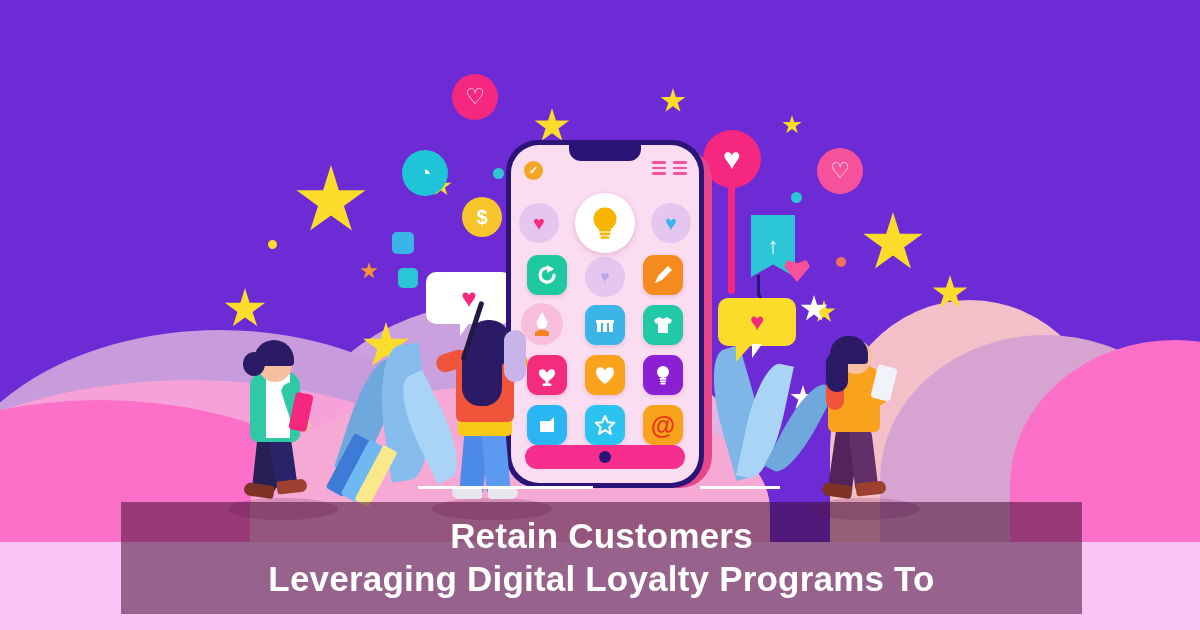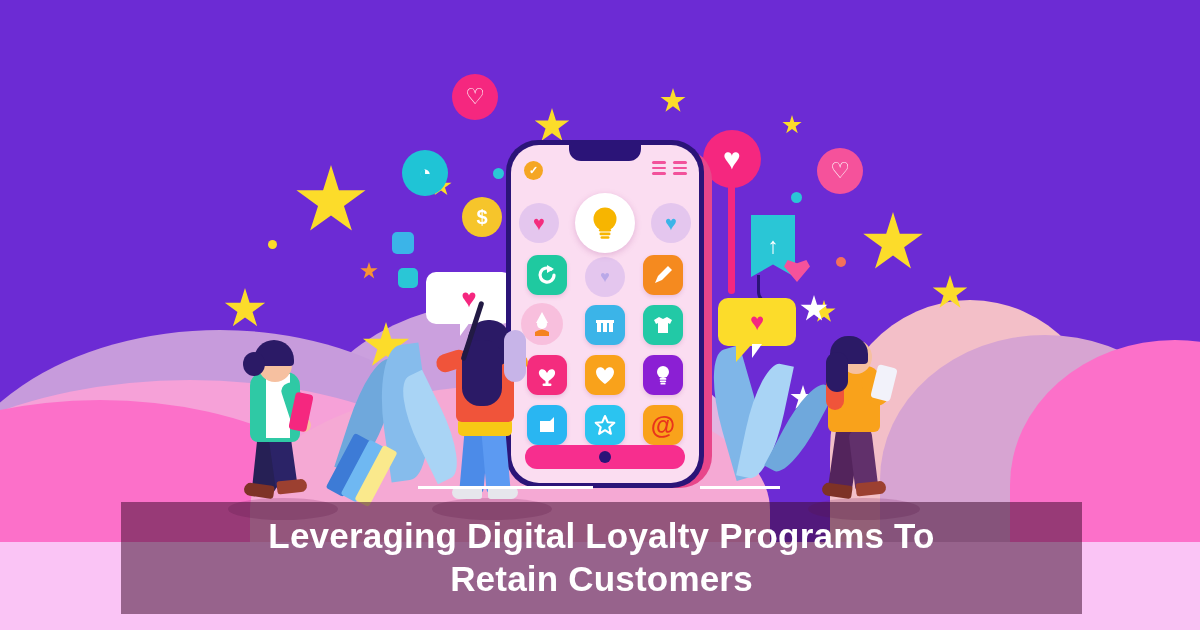--- a/index.html
+++ b/index.html
@@ -324,17 +324,17 @@
     <div style="position:absolute;left:840px;top:340px;width:32px;height:34px;background:#F6C0A0;border-radius:50%;"></div>
     <div style="position:absolute;left:830px;top:336px;width:38px;height:28px;background:#2B1A66;border-radius:18px 18px 4px 4px;"></div>
     <div style="position:absolute;left:826px;top:352px;width:22px;height:40px;background:#2B1A66;border-radius:12px;"></div>
   </div>
 
   <div class="white-rule" style="left:418px;top:486px;width:175px;"></div>
   <div class="white-rule" style="left:700px;top:486px;width:80px;"></div>
 
   <div class="title-overlay"></div>
   <div class="title-text">
+    <span>Retain Customers</span>
     <span>Leveraging Digital Loyalty Programs To</span>
-    <span>Retain Customers</span>
   </div>
 
 </div>
 
 </body></html>

